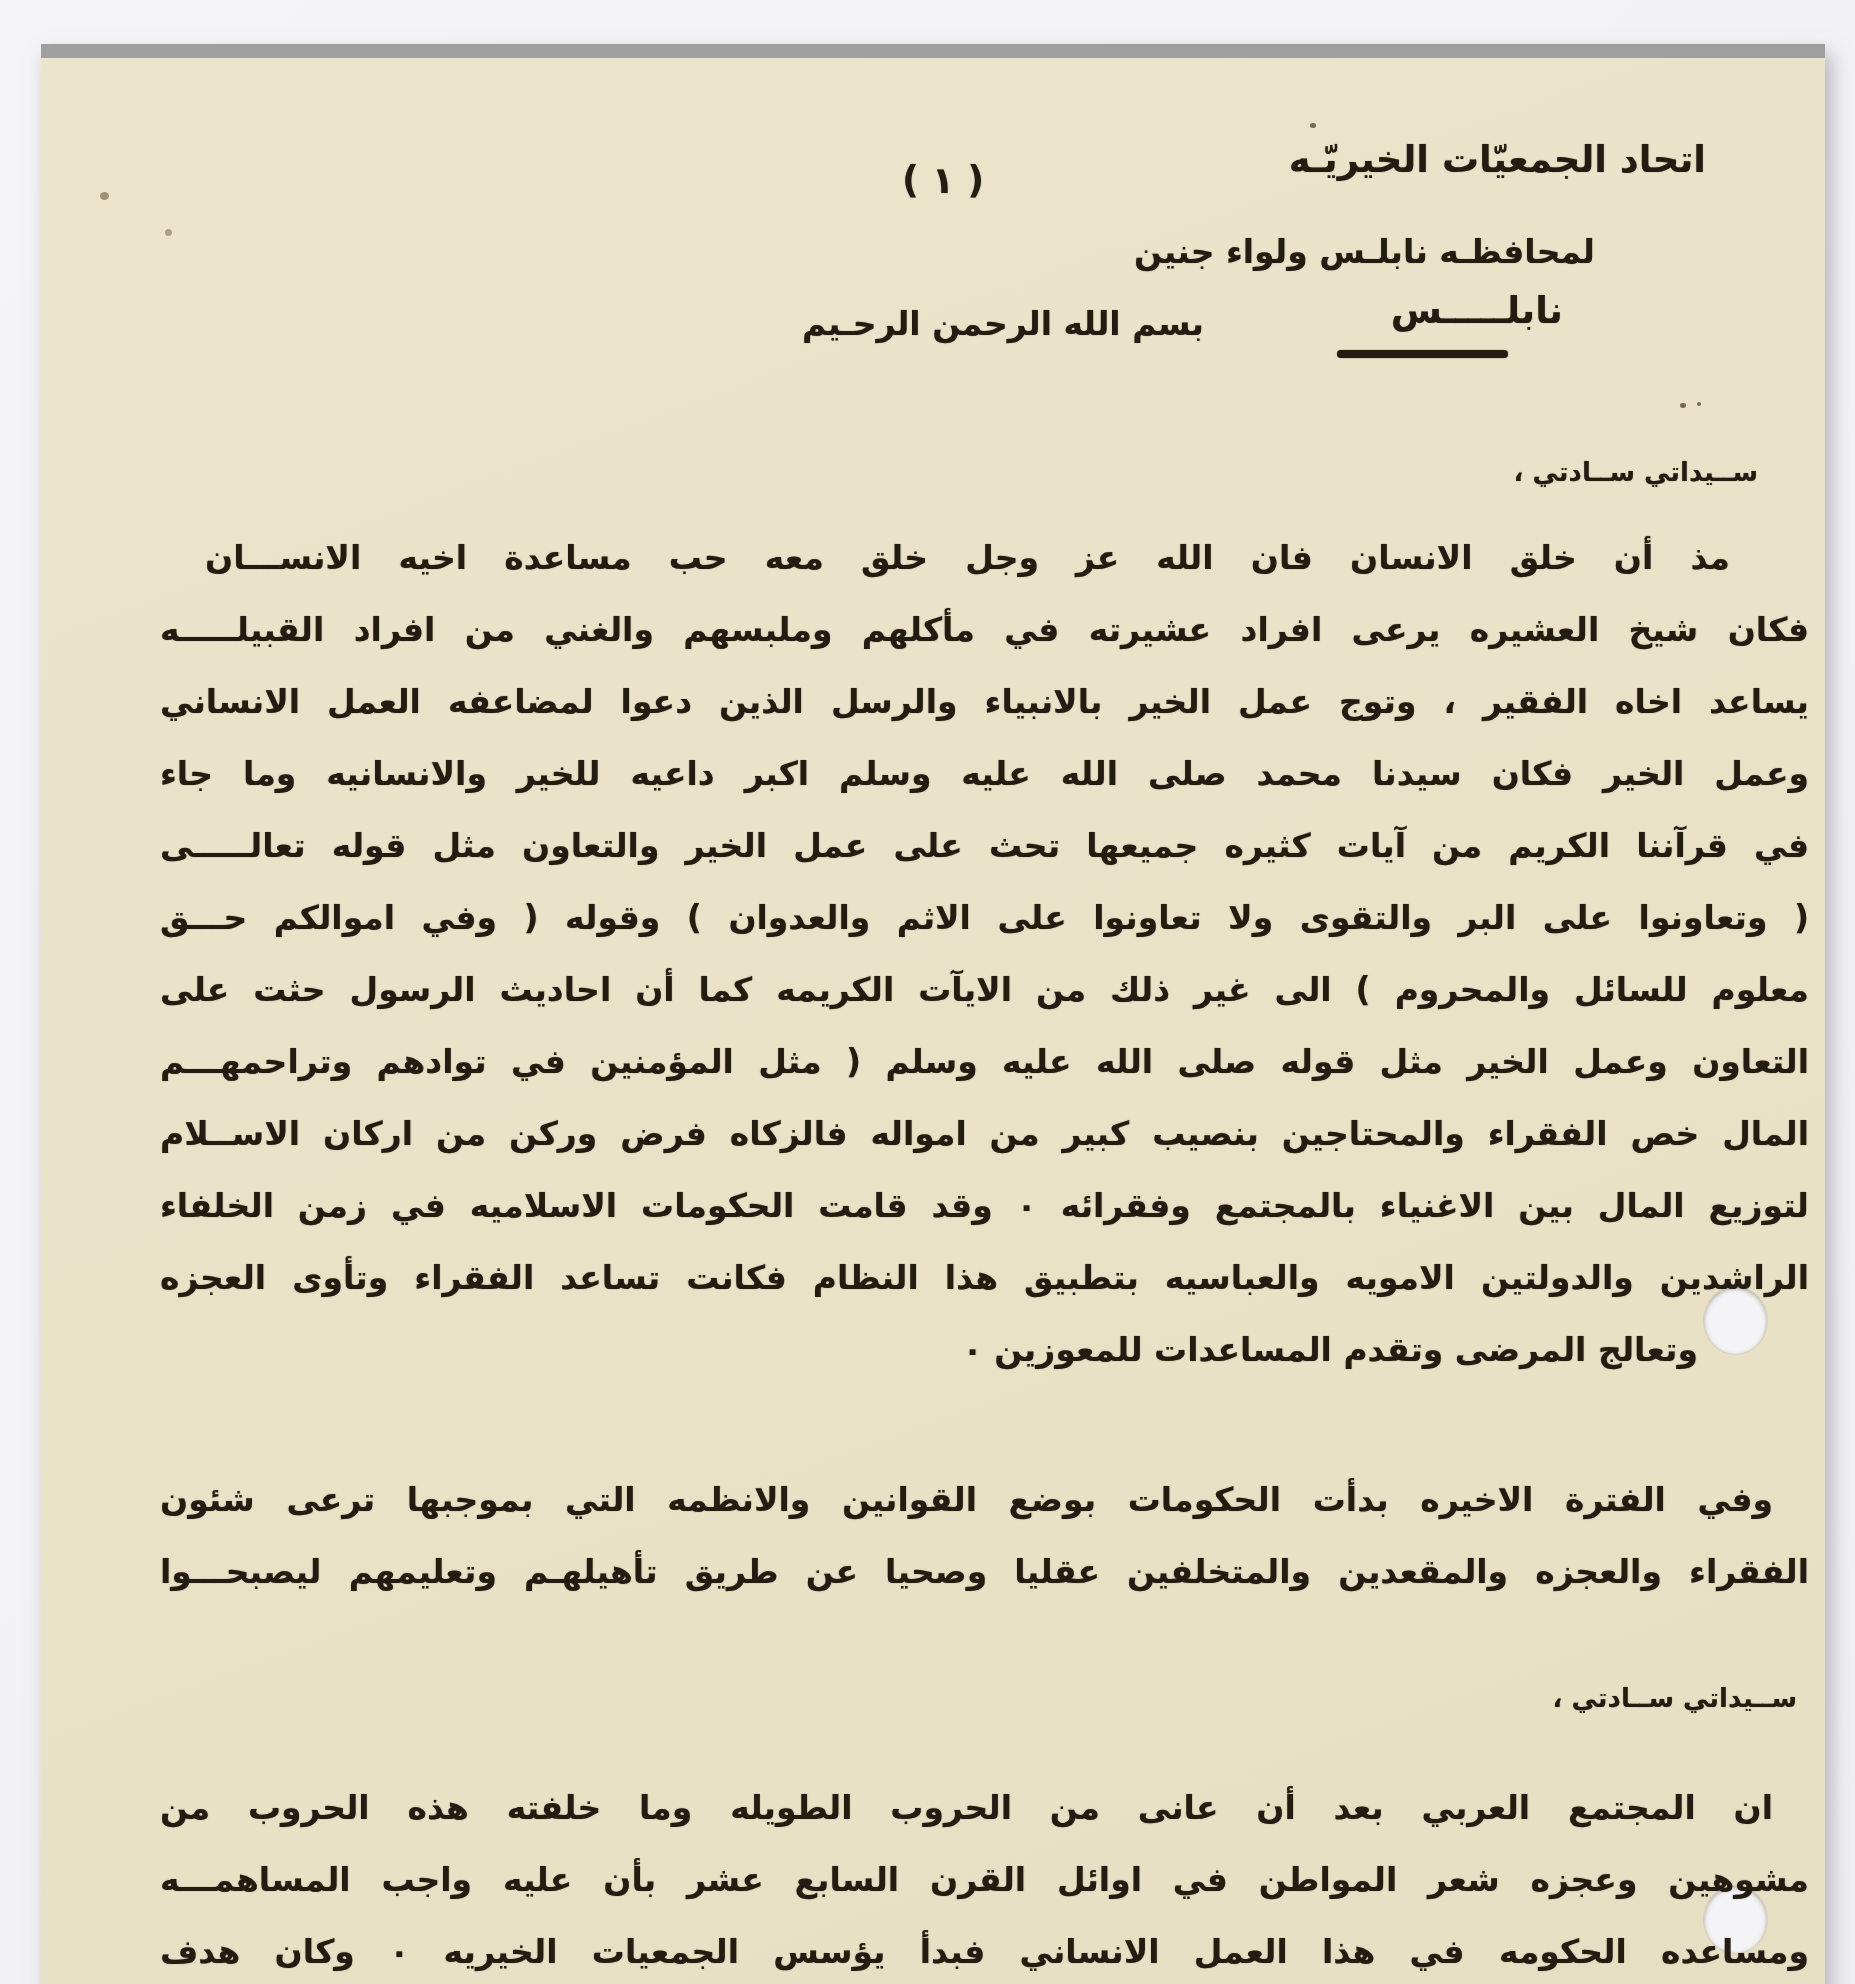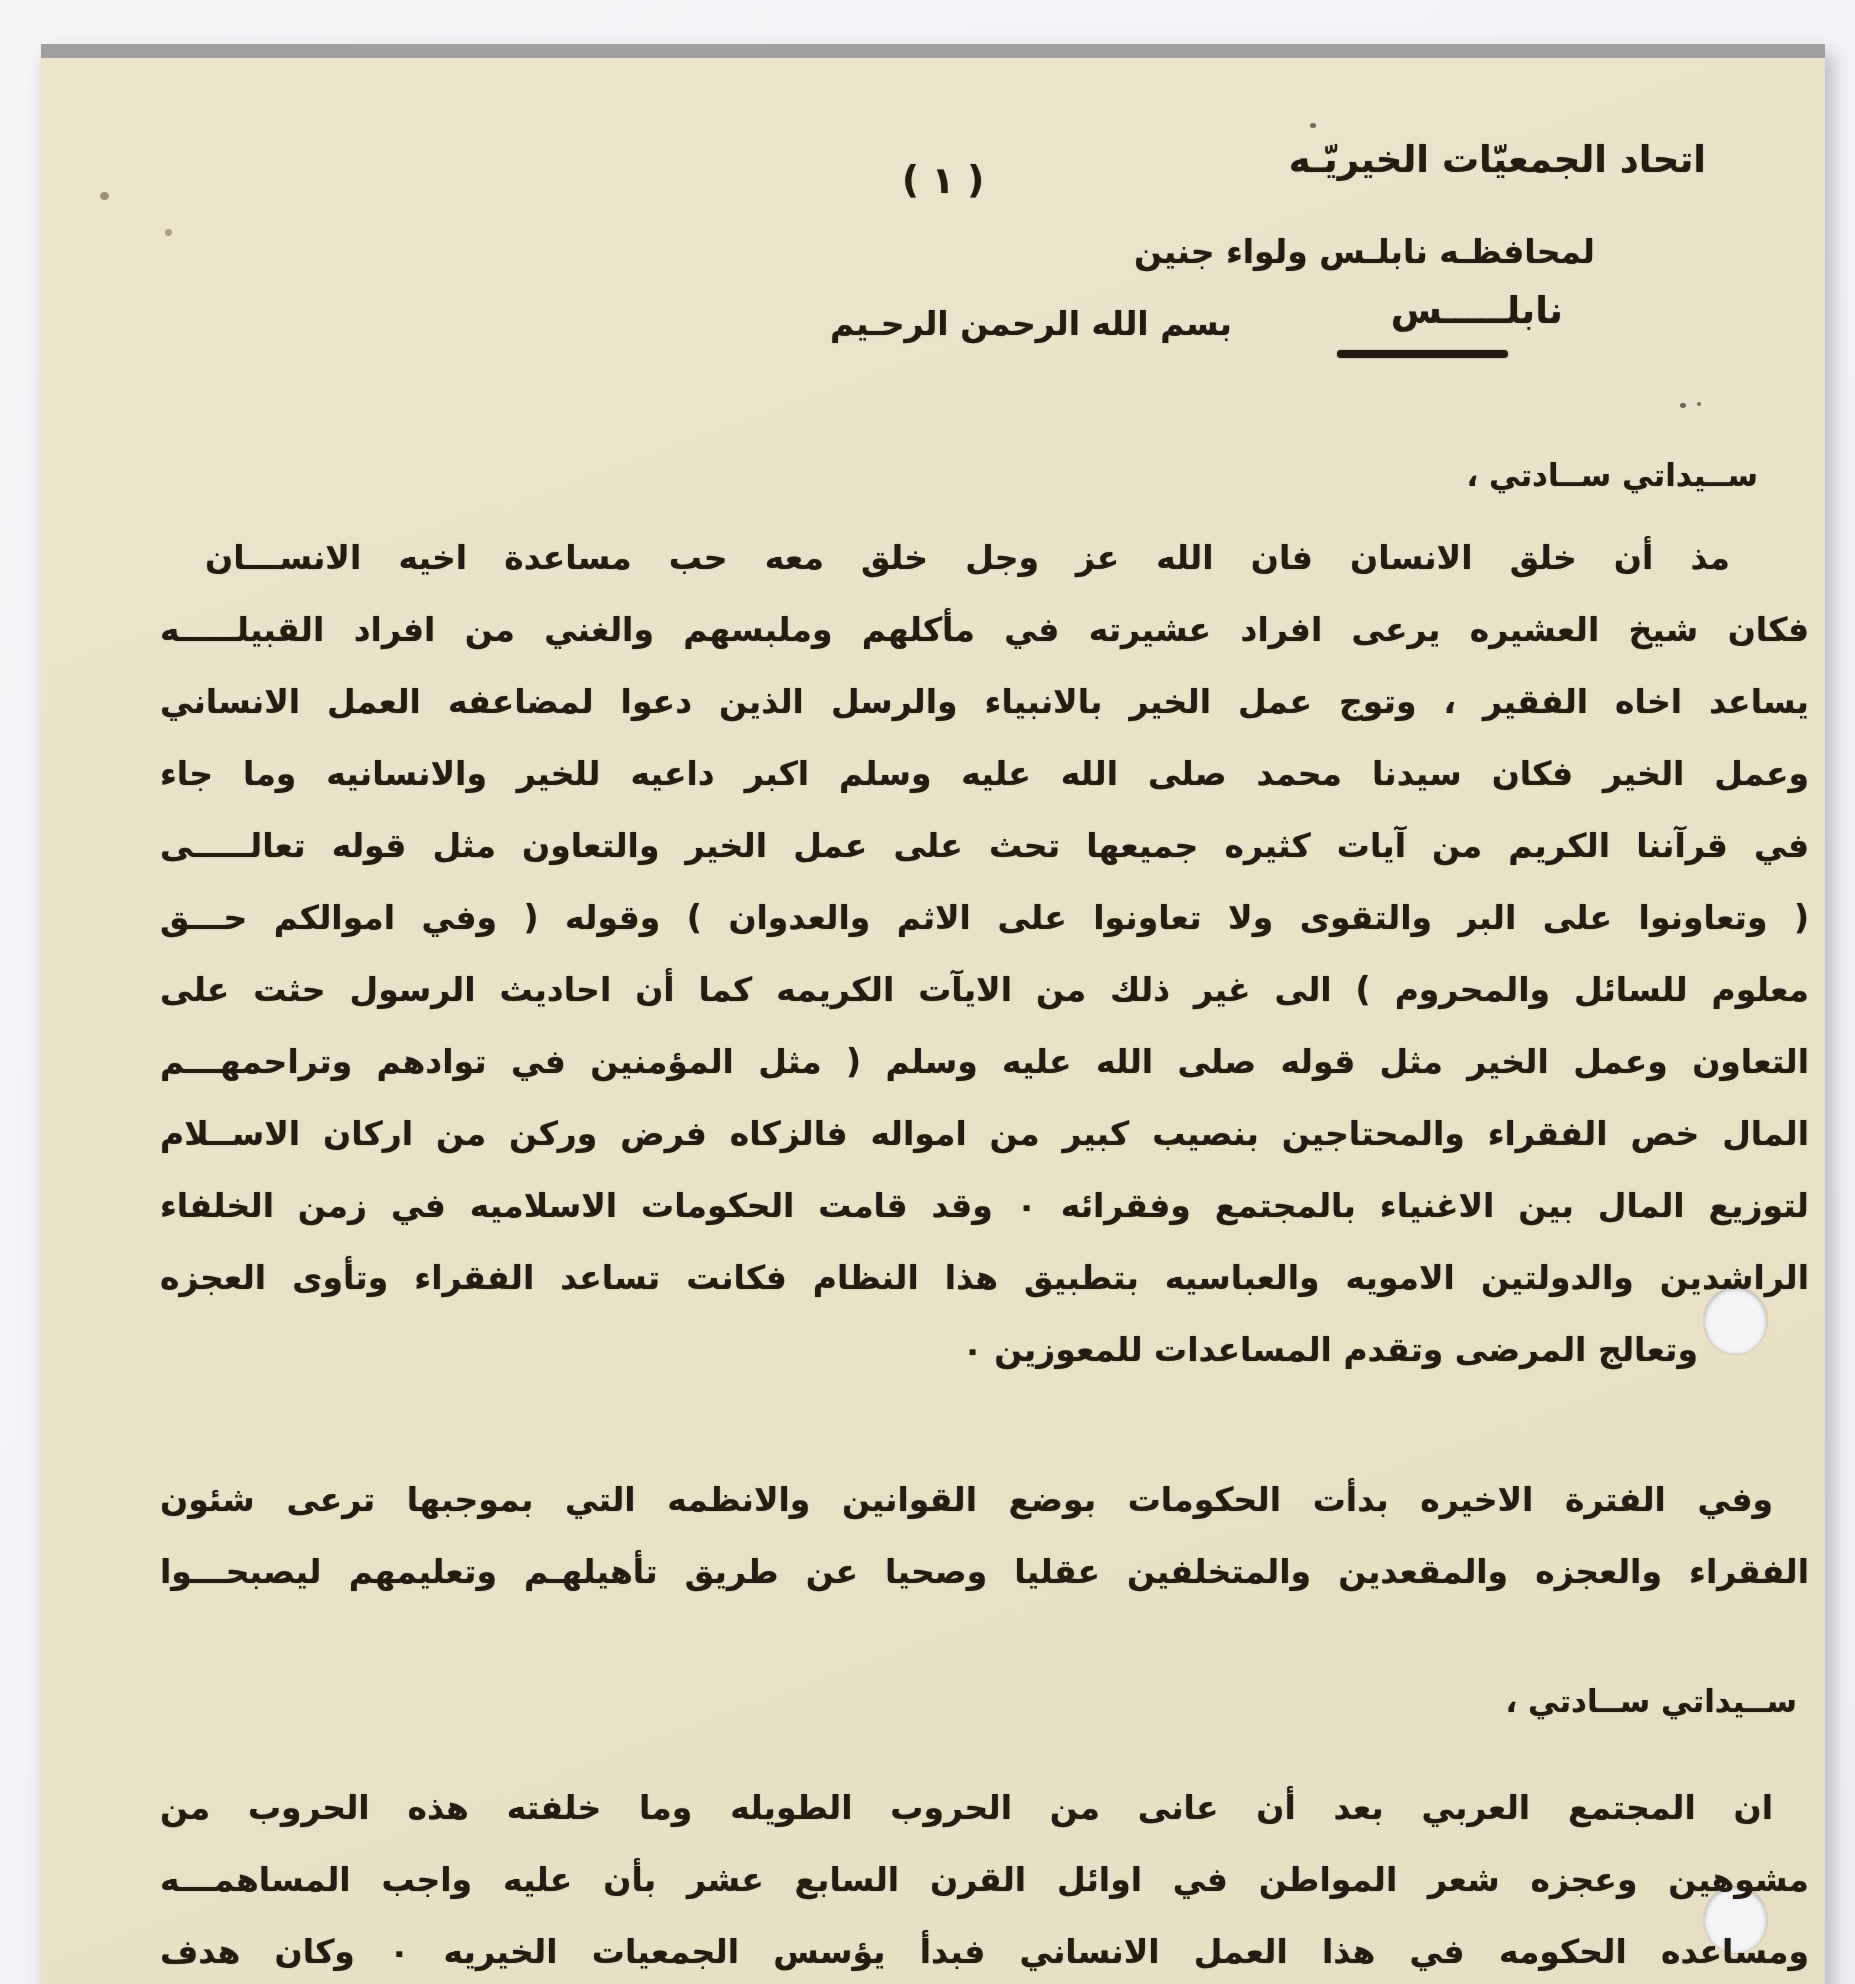--- a/index.html
+++ b/index.html
@@ -22,22 +22,22 @@
   .hole.h1{left:1663px;top:1243px;}
   .hole.h2{left:1663px;top:1842px;}
   .txt{position:absolute;direction:rtl;white-space:nowrap;font-weight:bold;
        text-shadow:0 0 1.2px rgba(37,28,17,.45);}
   .hdr1{top:94px;right:119px;font-size:37px;}
   .hdr2{top:173px;right:230px;font-size:33px;margin-top:15px;}
   .hdr3{top:245px;right:262px;font-size:37px;letter-spacing:0.8px;}
   .hdr-underline{position:absolute;left:1296px;top:306px;width:171px;height:8px;
        background:#251c11;border-radius:4px;box-shadow:0 0 1.6px rgba(37,28,17,.6);}
   .pagenum{top:115px;left:861px;font-size:37px;direction:ltr;}
-  .basmala{top:260px;left:802px;width:389px;text-align:left;font-size:33px;}
-  .salutation{font-size:31px;}
+  .basmala{top:260px;left:774px;width:389px;text-align:left;font-size:33px;}
+  .salutation{font-size:26px;}
   .sal1{top:413px;right:67px;}
   .sal2{top:1639px;right:28px;}
   .para{position:absolute;right:16px;left:119px;direction:rtl;font-weight:bold;
         text-shadow:0 0 1.2px rgba(37,28,17,.45);font-size:33px;}
   .para .line{
     height:72px;line-height:72px;
     text-align:justify;text-align-last:justify;
     white-space:nowrap;overflow:visible;
   }
   .p1{top:478px;}

